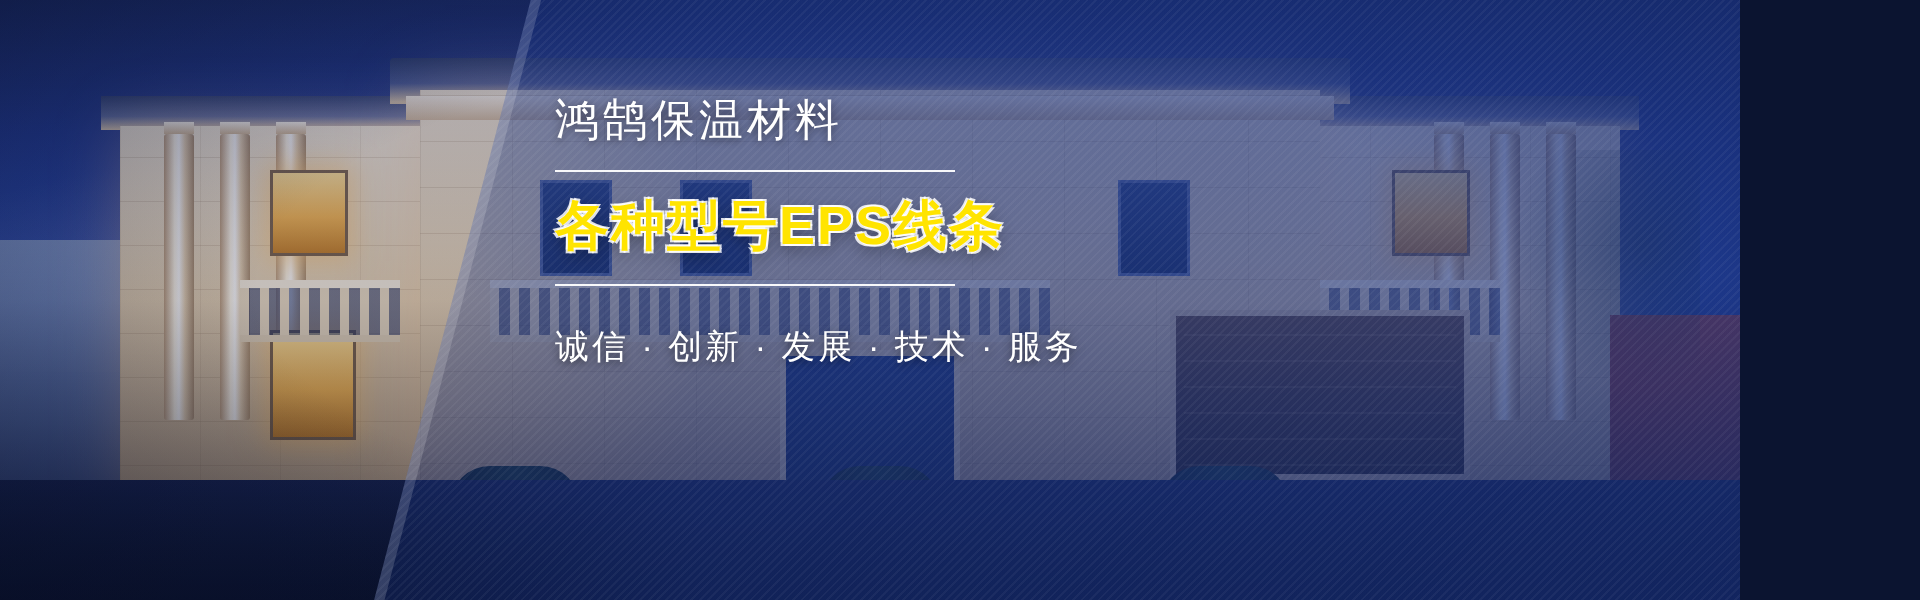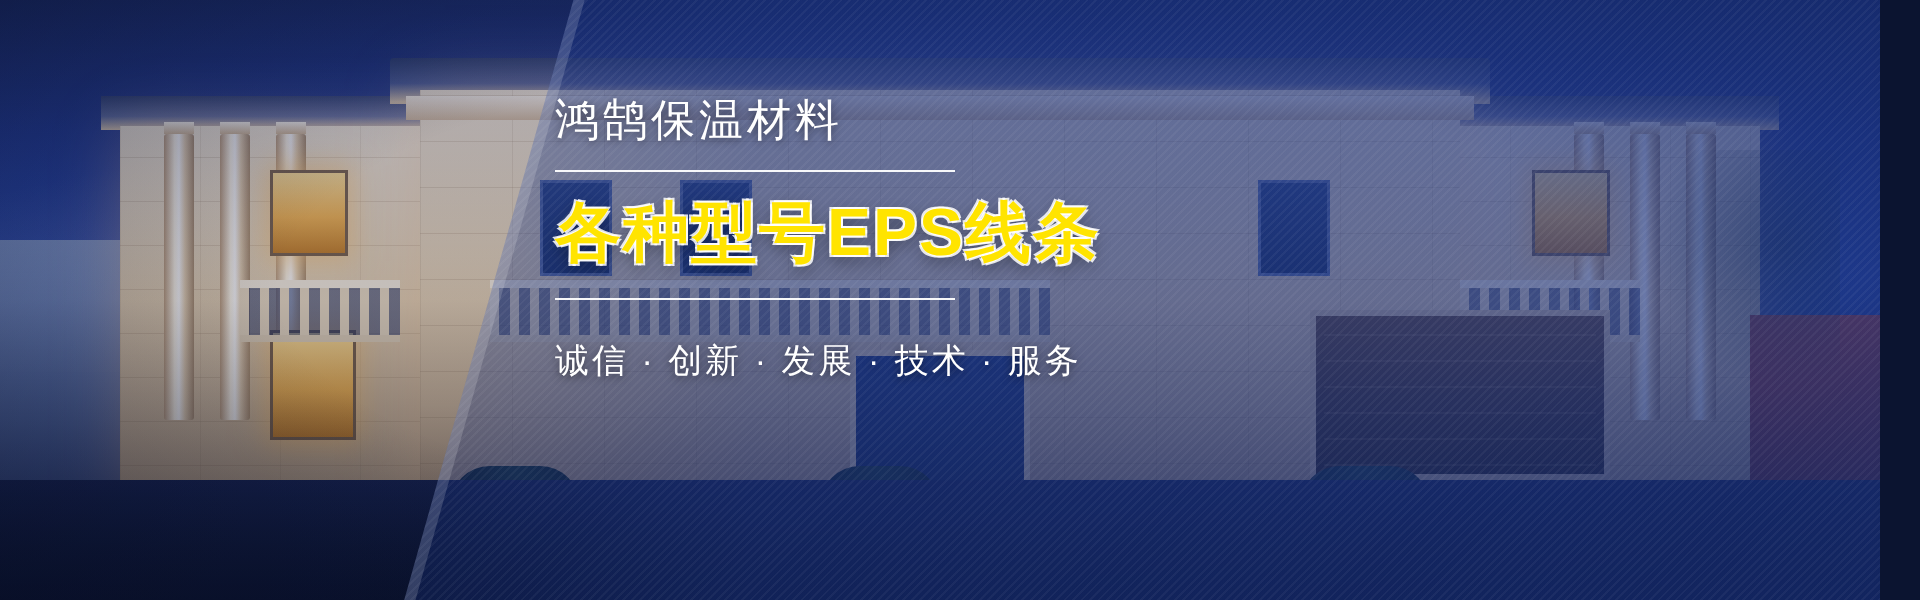--- a/index.html
+++ b/index.html
@@ -4,21 +4,21 @@
 <style>
   html, body {
     margin: 0;
     padding: 0;
     background: #0b1430;
   }
   * { box-sizing: border-box; }
 
   .banner {
     position: relative;
-    width: 1880px;
+    width: 1740px;
     height: 600px;
     overflow: hidden;
     font-family: "Liberation Sans", "DejaVu Sans", sans-serif;
     background: #1b2f6b;
   }
 
   
   .photo {
     position: absolute;
     inset: 0;
@@ -233,21 +233,21 @@
     white-space: nowrap;
   }
   .rule-top {
     width: 400px;
     height: 2px;
     background: #ffffff;
     margin: 26px 0 22px 0;
     opacity: 0.95;
   }
   .headline {
-    font-size: 66px;
+    font-size: 54px;
     line-height: 1.18;
     font-weight: 700;
     color: #ffe400;
     letter-spacing: 2px;
     white-space: nowrap;
     text-shadow:
       -2px -2px 0 rgba(255,255,255,0.85),
        2px -2px 0 rgba(255,255,255,0.85),
       -2px  2px 0 rgba(255,255,255,0.85),
        2px  2px 0 rgba(255,255,255,0.85),

